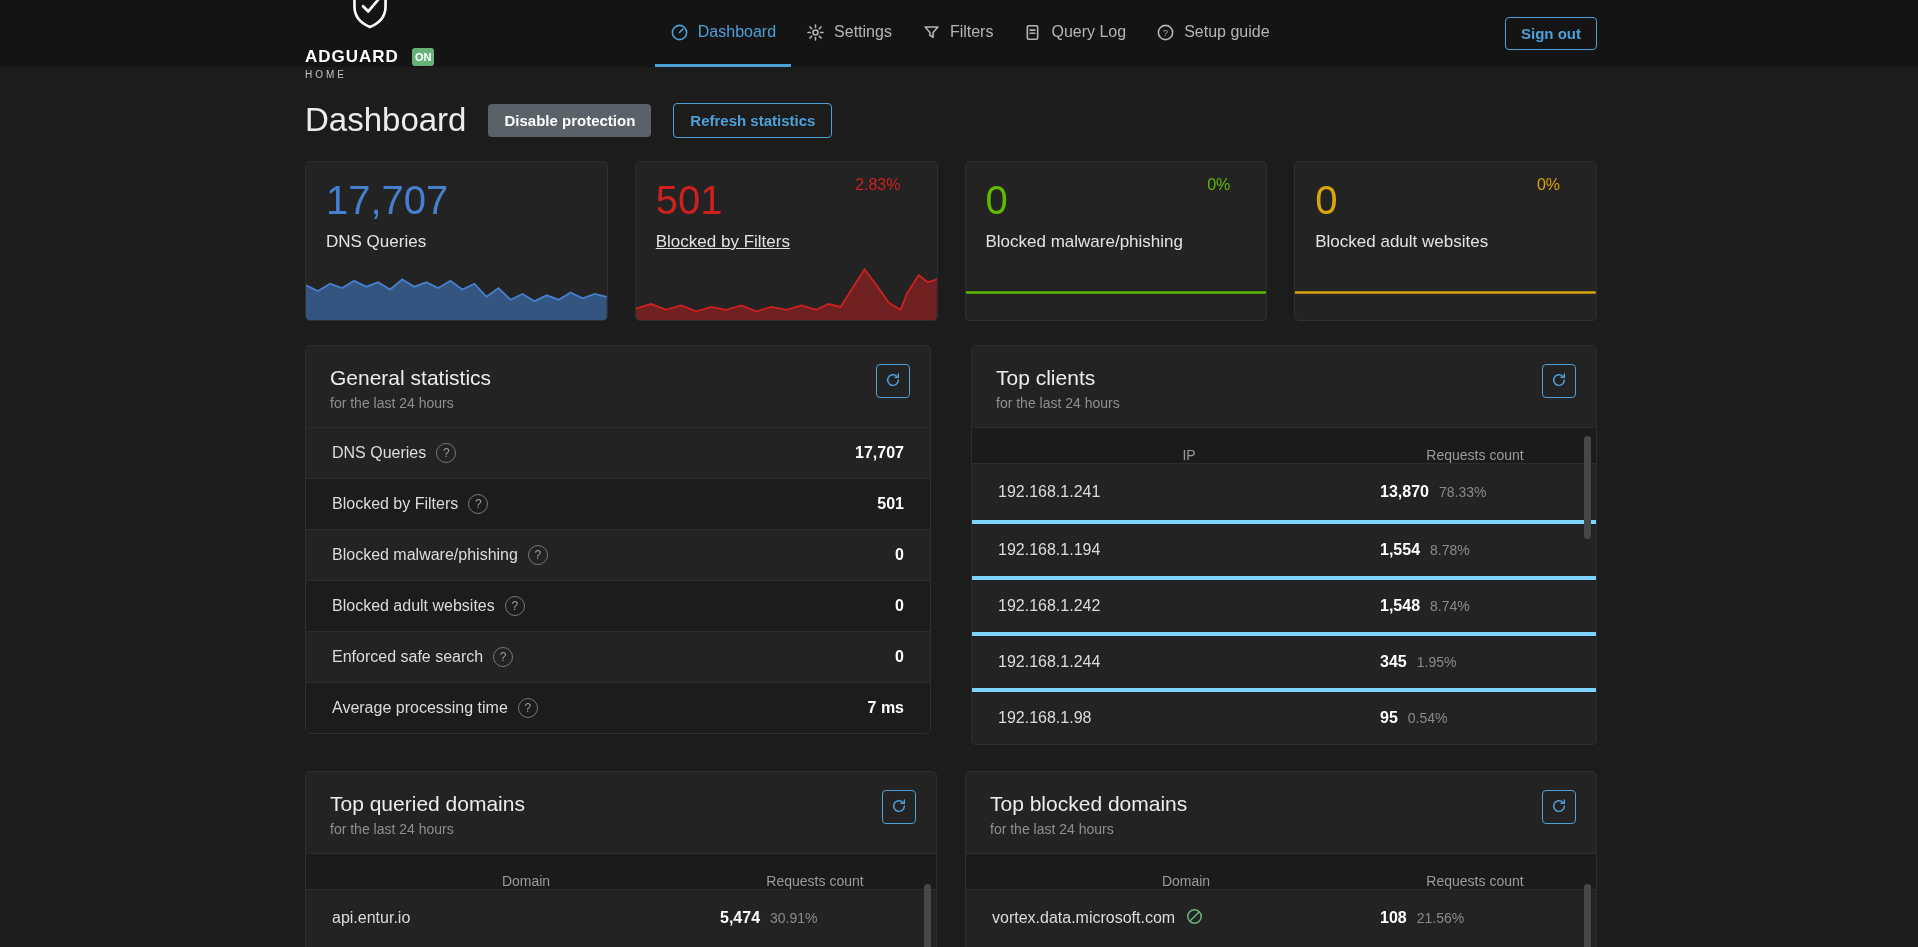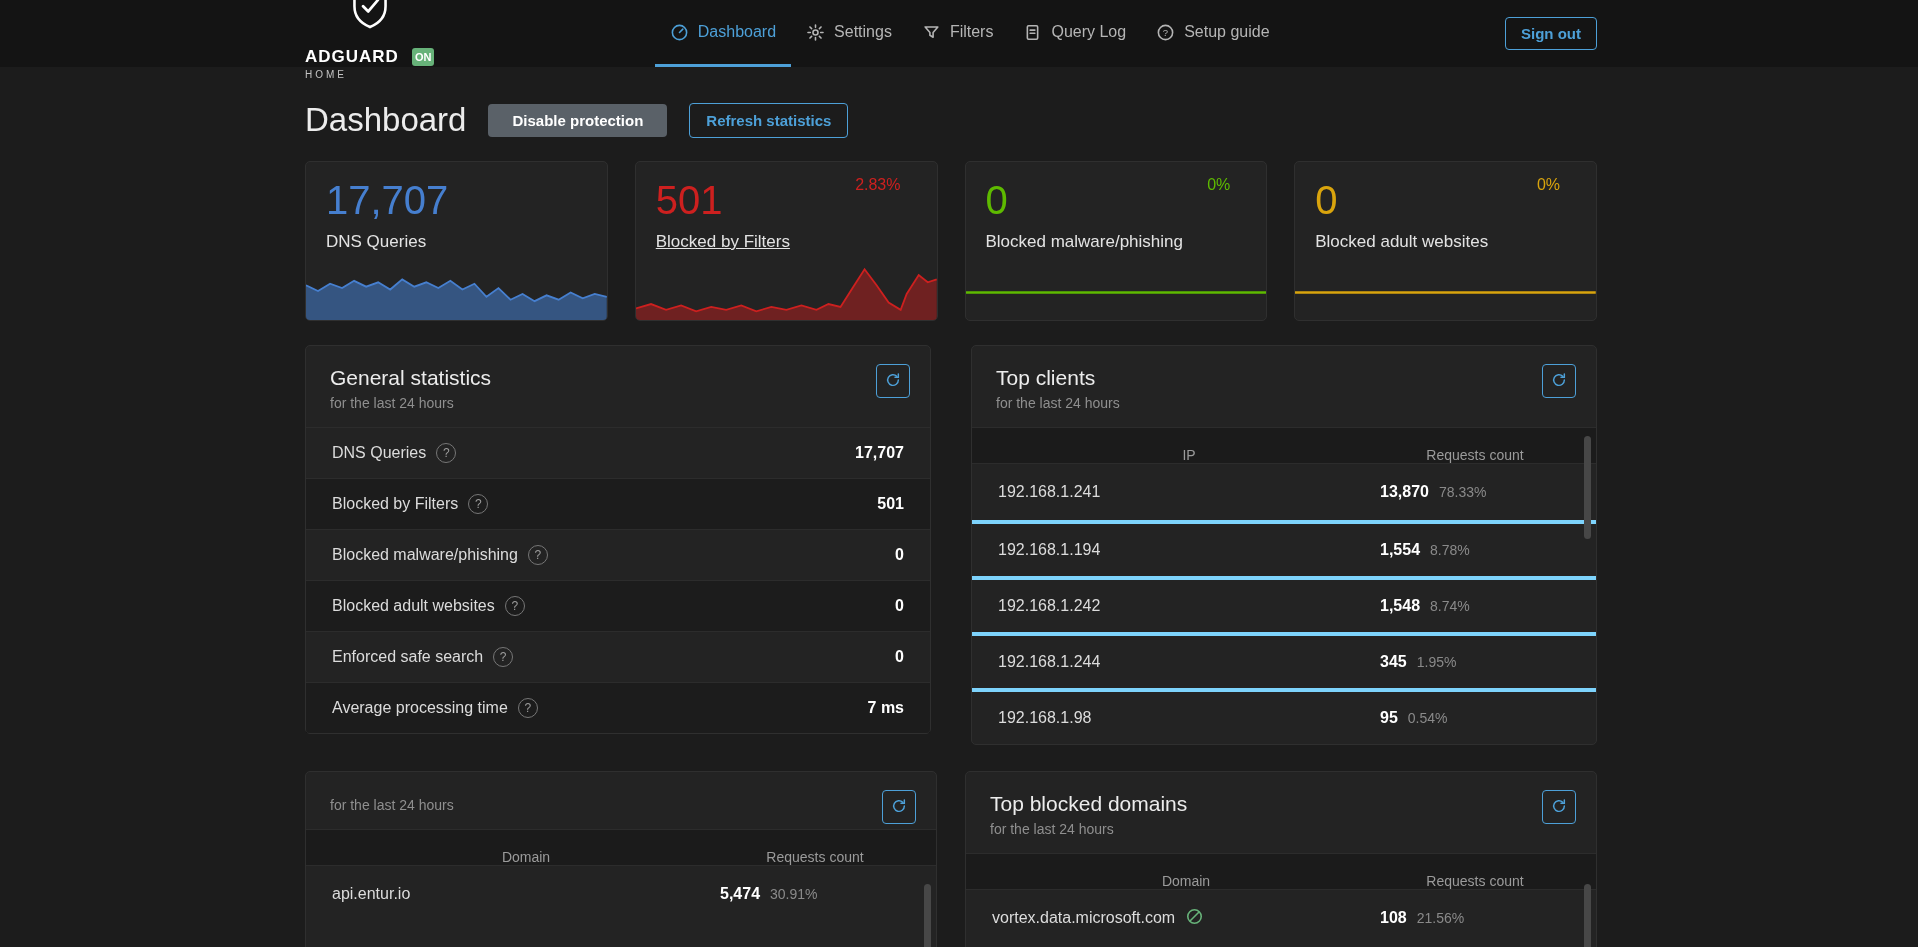--- a/index.html
+++ b/index.html
@@ -20,21 +20,21 @@
   .badge-on { background: #67b279; color: #fff; font-size: 11px; font-weight: bold; padding: 3px 3px; border-radius: 3px; margin-left: 13px; }
   .nav-menu { display: flex; margin: 0 auto; height: 100%; }
   .nav-item { display: flex; align-items: center; gap: 9px; padding: 0 15px; color: #b5b5b5; font-size: 16px; cursor: pointer; border-bottom: 3px solid transparent; }
   .nav-item svg { display: block; }
   .nav-item.active { color: #4da0d8; border-bottom-color: #4da0d8; }
   .btn-signout { border: 1px solid #4da0d8; color: #4da0d8; background: transparent; font-family: inherit; font-size: 15px; font-weight: bold; padding: 7px 15px; border-radius: 4px; cursor: pointer; }
   
   .container { width: 1292px; margin-left: 305px; }
   .title-row { margin-top: 34px; display: flex; align-items: center; gap: 22px; }
   .page-title { font-size: 33px; font-weight: 400; color: #ececec; }
-  .btn-gray { background: #5a6168; border: none; color: #fff; font-family: inherit; font-size: 15px; font-weight: bold; padding: 8px 24px; border-radius: 4px; cursor: pointer; }
+  .btn-gray { background: #5a6168; border: none; color: #fff; font-family: inherit; font-size: 15px; font-weight: bold; padding: 8px 16px; border-radius: 4px; cursor: pointer; }
   .btn-blue-outline { background: transparent; border: 1px solid #4da0d8; color: #4da0d8; font-family: inherit; font-size: 15px; font-weight: bold; padding: 8px 16px; border-radius: 4px; cursor: pointer; }
   
   .stats-row { margin-top: 22px; display: grid; grid-template-columns: repeat(4, 1fr); gap: 27px; }
   .stat-card { position: relative; height: 160px; background: #232323; border: 1px solid #2f2f2f; border-radius: 5px; overflow: hidden; padding: 16px 20px; }
   .stat-value { font-size: 40px; line-height: 1.1; }
   .stat-label { margin-top: 10px; font-size: 17px; color: #e3e3e3; width: max-content; }
   .stat-label.link { text-decoration: underline; cursor: pointer; }
   .stat-percent { position: absolute; top: 14px; right: 36px; font-size: 16px; }
   .spark { position: absolute; left: 0; bottom: 0; width: 100%; height: 58px; display: block; }
   
@@ -302,20 +302,21 @@
         </span>
       </div>
       <div class="vthumb clients"></div>
     </div>
   </div>
 
   <div class="bottom-row">
 
     <div class="card tall">
       <div class="card-header">
+        <div class="card-title">Top queried domains</div>
         <div class="card-sub">for the last 24 hours</div>
       </div>
       <button class="btn-refresh">
         <span>
           <svg width="16" height="16" viewBox="0 0 24 24" fill="none" stroke="currentColor" stroke-width="2.2" stroke-linecap="round">
             <path d="M20 12a8 8 0 1 1-2.4-5.7"></path>
               <path d="M20 3v5h-5"></path>
           </svg>
         </span>
       </button>

